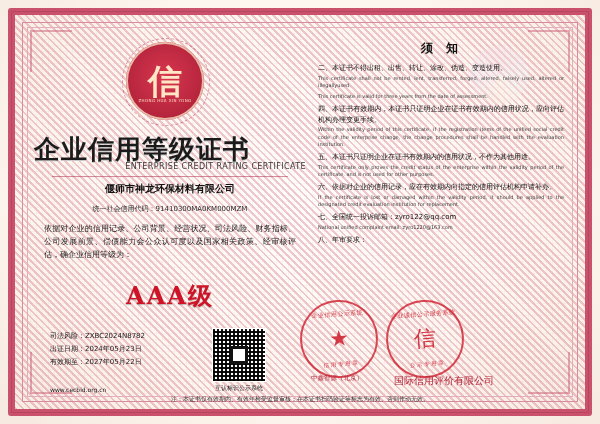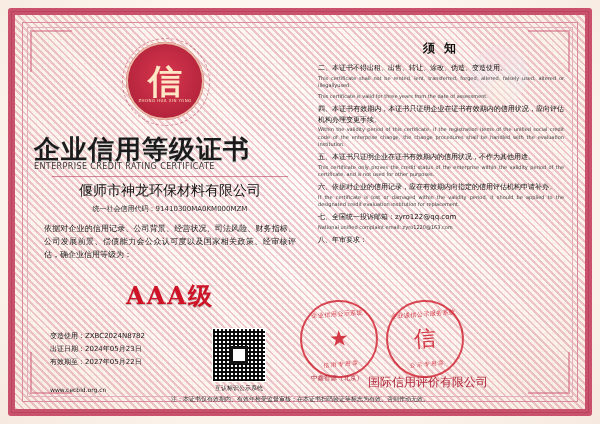--- a/index.html
+++ b/index.html
@@ -80,30 +80,30 @@
     position:absolute;left:92px;top:62px;width:78px;text-align:center;
     font-size:4px;color:#ffd9c0;letter-spacing:.4px;
   }
   .main-title{
     position:absolute;left:0;top:96px;width:272px;text-align:left;
     font-family:"DejaVu Serif","Liberation Serif",serif;
     font-size:26px;font-weight:bold;color:#1b1b1b;letter-spacing:1px;
     text-shadow:0 1px 0 #c9c9c9;
   }
   .sub-title{
-    position:absolute;left:0;top:126px;width:272px;text-align:left;
+    position:absolute;left:0;top:126px;width:272px;text-align:right;
     font-size:8px;color:#3b3b3b;letter-spacing:.4px;
   }
   .rule{
     position:absolute;left:18px;top:140px;width:236px;height:1px;background:#b9455f;opacity:.6;
   }
   .company{
     position:absolute;left:0;top:146px;width:272px;text-align:center;
     font-family:"DejaVu Serif","Liberation Serif",serif;
-    font-size:14px;font-weight:normal;color:#121212;
+    font-size:10px;font-weight:bold;color:#121212;
   }
   .usci{
     position:absolute;left:0;top:168px;width:272px;text-align:center;
     font-size:7px;color:#2a2a2a;
   }
   .body-text{
     position:absolute;left:10px;top:186px;width:252px;
     font-size:8px;line-height:1.65;color:#1d1d1d;text-align:justify;
   }
   .grade{
@@ -136,21 +136,21 @@
   .site{
     position:absolute;left:16px;top:350px;width:120px;
     font-size:6px;color:#222;
   }
 
   
   .right{
     position:absolute;left:318px;top:40px;width:246px;height:348px;
   }
   .notice-title{
-    text-align:center;font-family:Liberation Serif, serif;
+    text-align:center;font-family:Liberation Mono, monospace;
     font-size:12px;font-weight:bold;color:#111;letter-spacing:3px;margin:0 0 6px 0;
   }
   .notice-item{margin-bottom:4px;}
   .zh{font-size:7px;line-height:1.5;color:#101010;text-align:justify;}
   .en{font-size:5px;line-height:1.45;color:#3a3a3a;text-align:justify;margin-top:1px;}
 
   
   .stamp{
     position:absolute;width:74px;height:74px;border-radius:50%;
     border:2px solid rgba(206,26,41,.78);
@@ -169,22 +169,22 @@
   .stamp .arc-bottom{
     position:absolute;bottom:8px;left:0;width:100%;text-align:center;font-size:5.5px;
   }
   .stamp1{left:300px;top:300px;}
   .stamp2{left:386px;top:300px;}
   .stamp-org{
     position:absolute;left:292px;top:374px;width:90px;text-align:center;
     font-size:6.5px;color:#b1283a;
   }
   .stamp-org2{
-    position:absolute;left:368px;top:374px;width:120px;text-align:center;
-    font-size:12px;color:#b1283a;
+    position:absolute;left:384px;top:374px;width:120px;text-align:center;
+    font-size:10px;color:#b1283a;
   }
   .footnote{
     position:absolute;left:36px;bottom:20px;right:36px;
     text-align:center;font-size:6px;color:#333;
   }
   .holo{
     position:absolute;left:470px;top:46px;width:58px;height:58px;border-radius:50%;
     background:conic-gradient(from 0deg,#f3d9e1,#e7eef5,#fbeedd,#e9e1f2,#f3d9e1);
     opacity:.35;
   }
@@ -217,21 +217,21 @@
     <div class="company">偃师市神龙环保材料有限公司</div>
     <div class="usci">
       <span>统一社会信用代码：</span><span>91410300MA0KM000MZM</span>
     </div>
 
     <div class="body-text">依据对企业的信用记录、公司背景、经营状况、司法风险、财务指标、公司发展前景、偿债能力会公众认可度以及国家相关政策、经审核评估，确企业信用等级为：</div>
 
     <div class="grade">AAA级</div>
 
     <div class="meta">
-      <div><span class="k">变造使用：</span><span>ZXBC2024N8782</span></div>
+      <div><span class="k">司法风险：</span><span>ZXBC2024N8782</span></div>
       <div><span class="k">出证日期：</span><span>2024年05月23日</span></div>
       <div><span class="k">有效期至：</span><span>2027年05月22日</span></div>
     </div>
 
     <div class="qr"></div>
     <div class="qr-caption">互认标识公示系统</div>
     <div class="site">www.cecbid.org.cn</div>
   </div>
 
   <div class="right">

